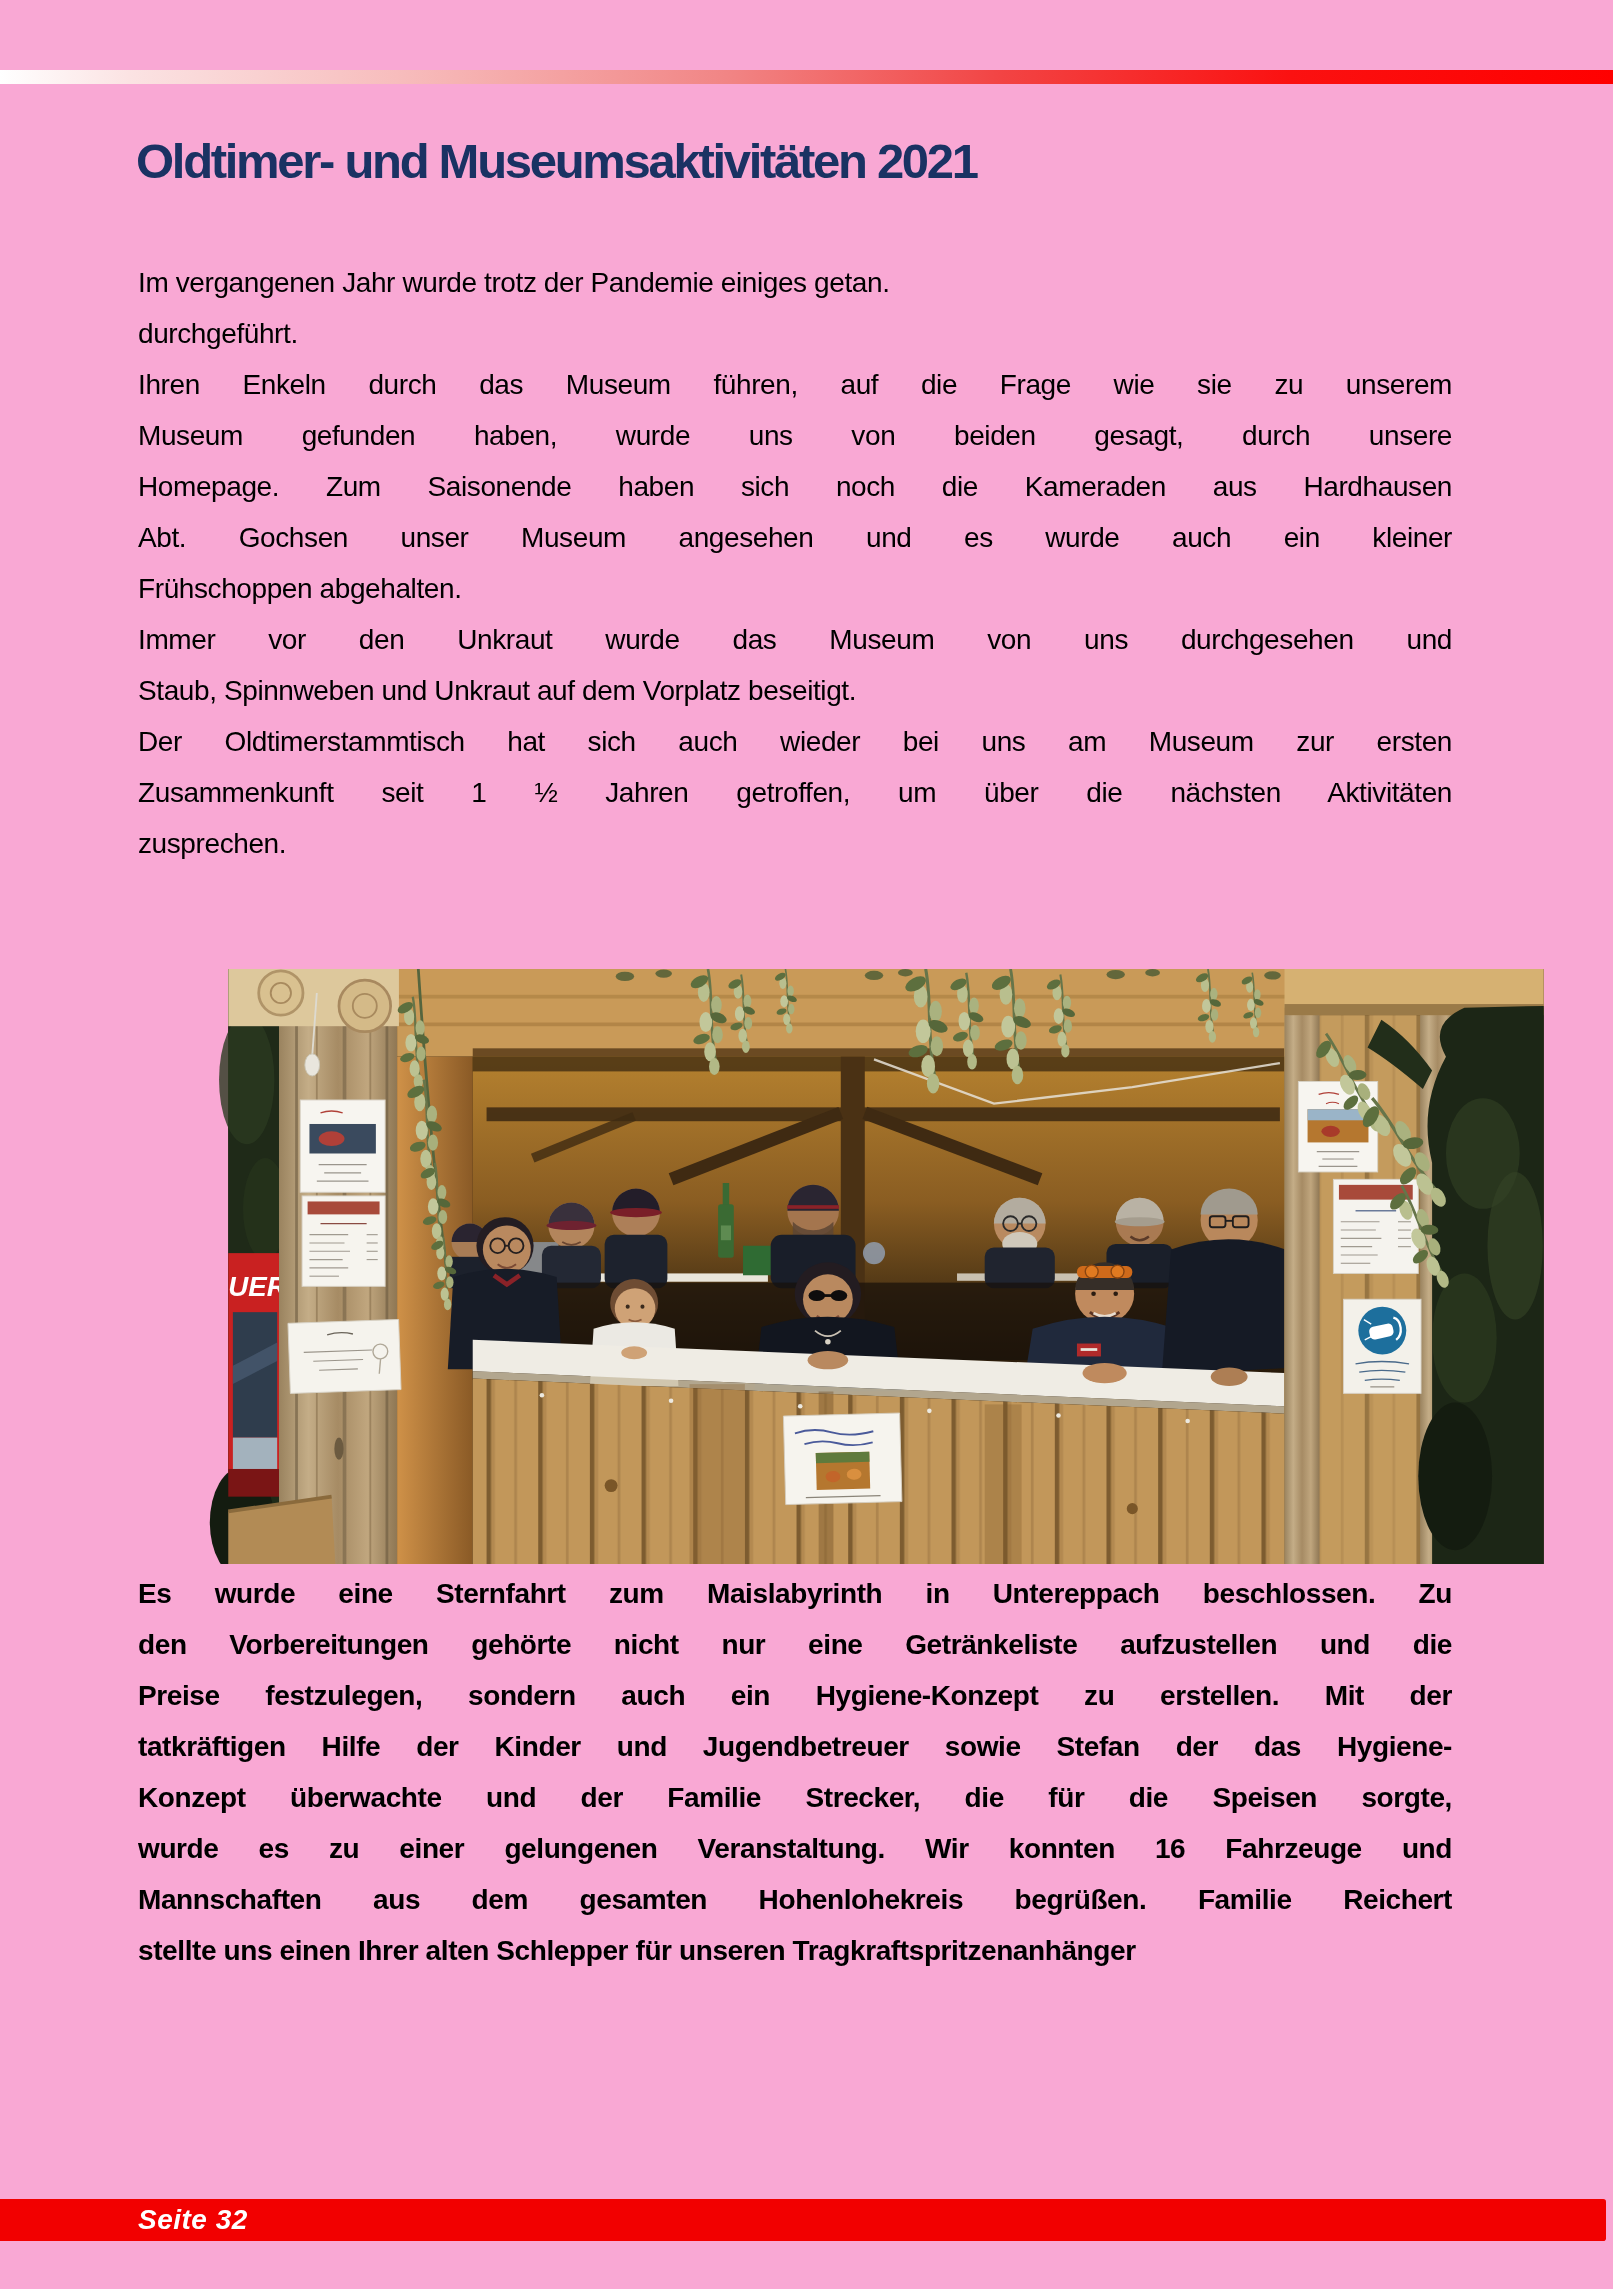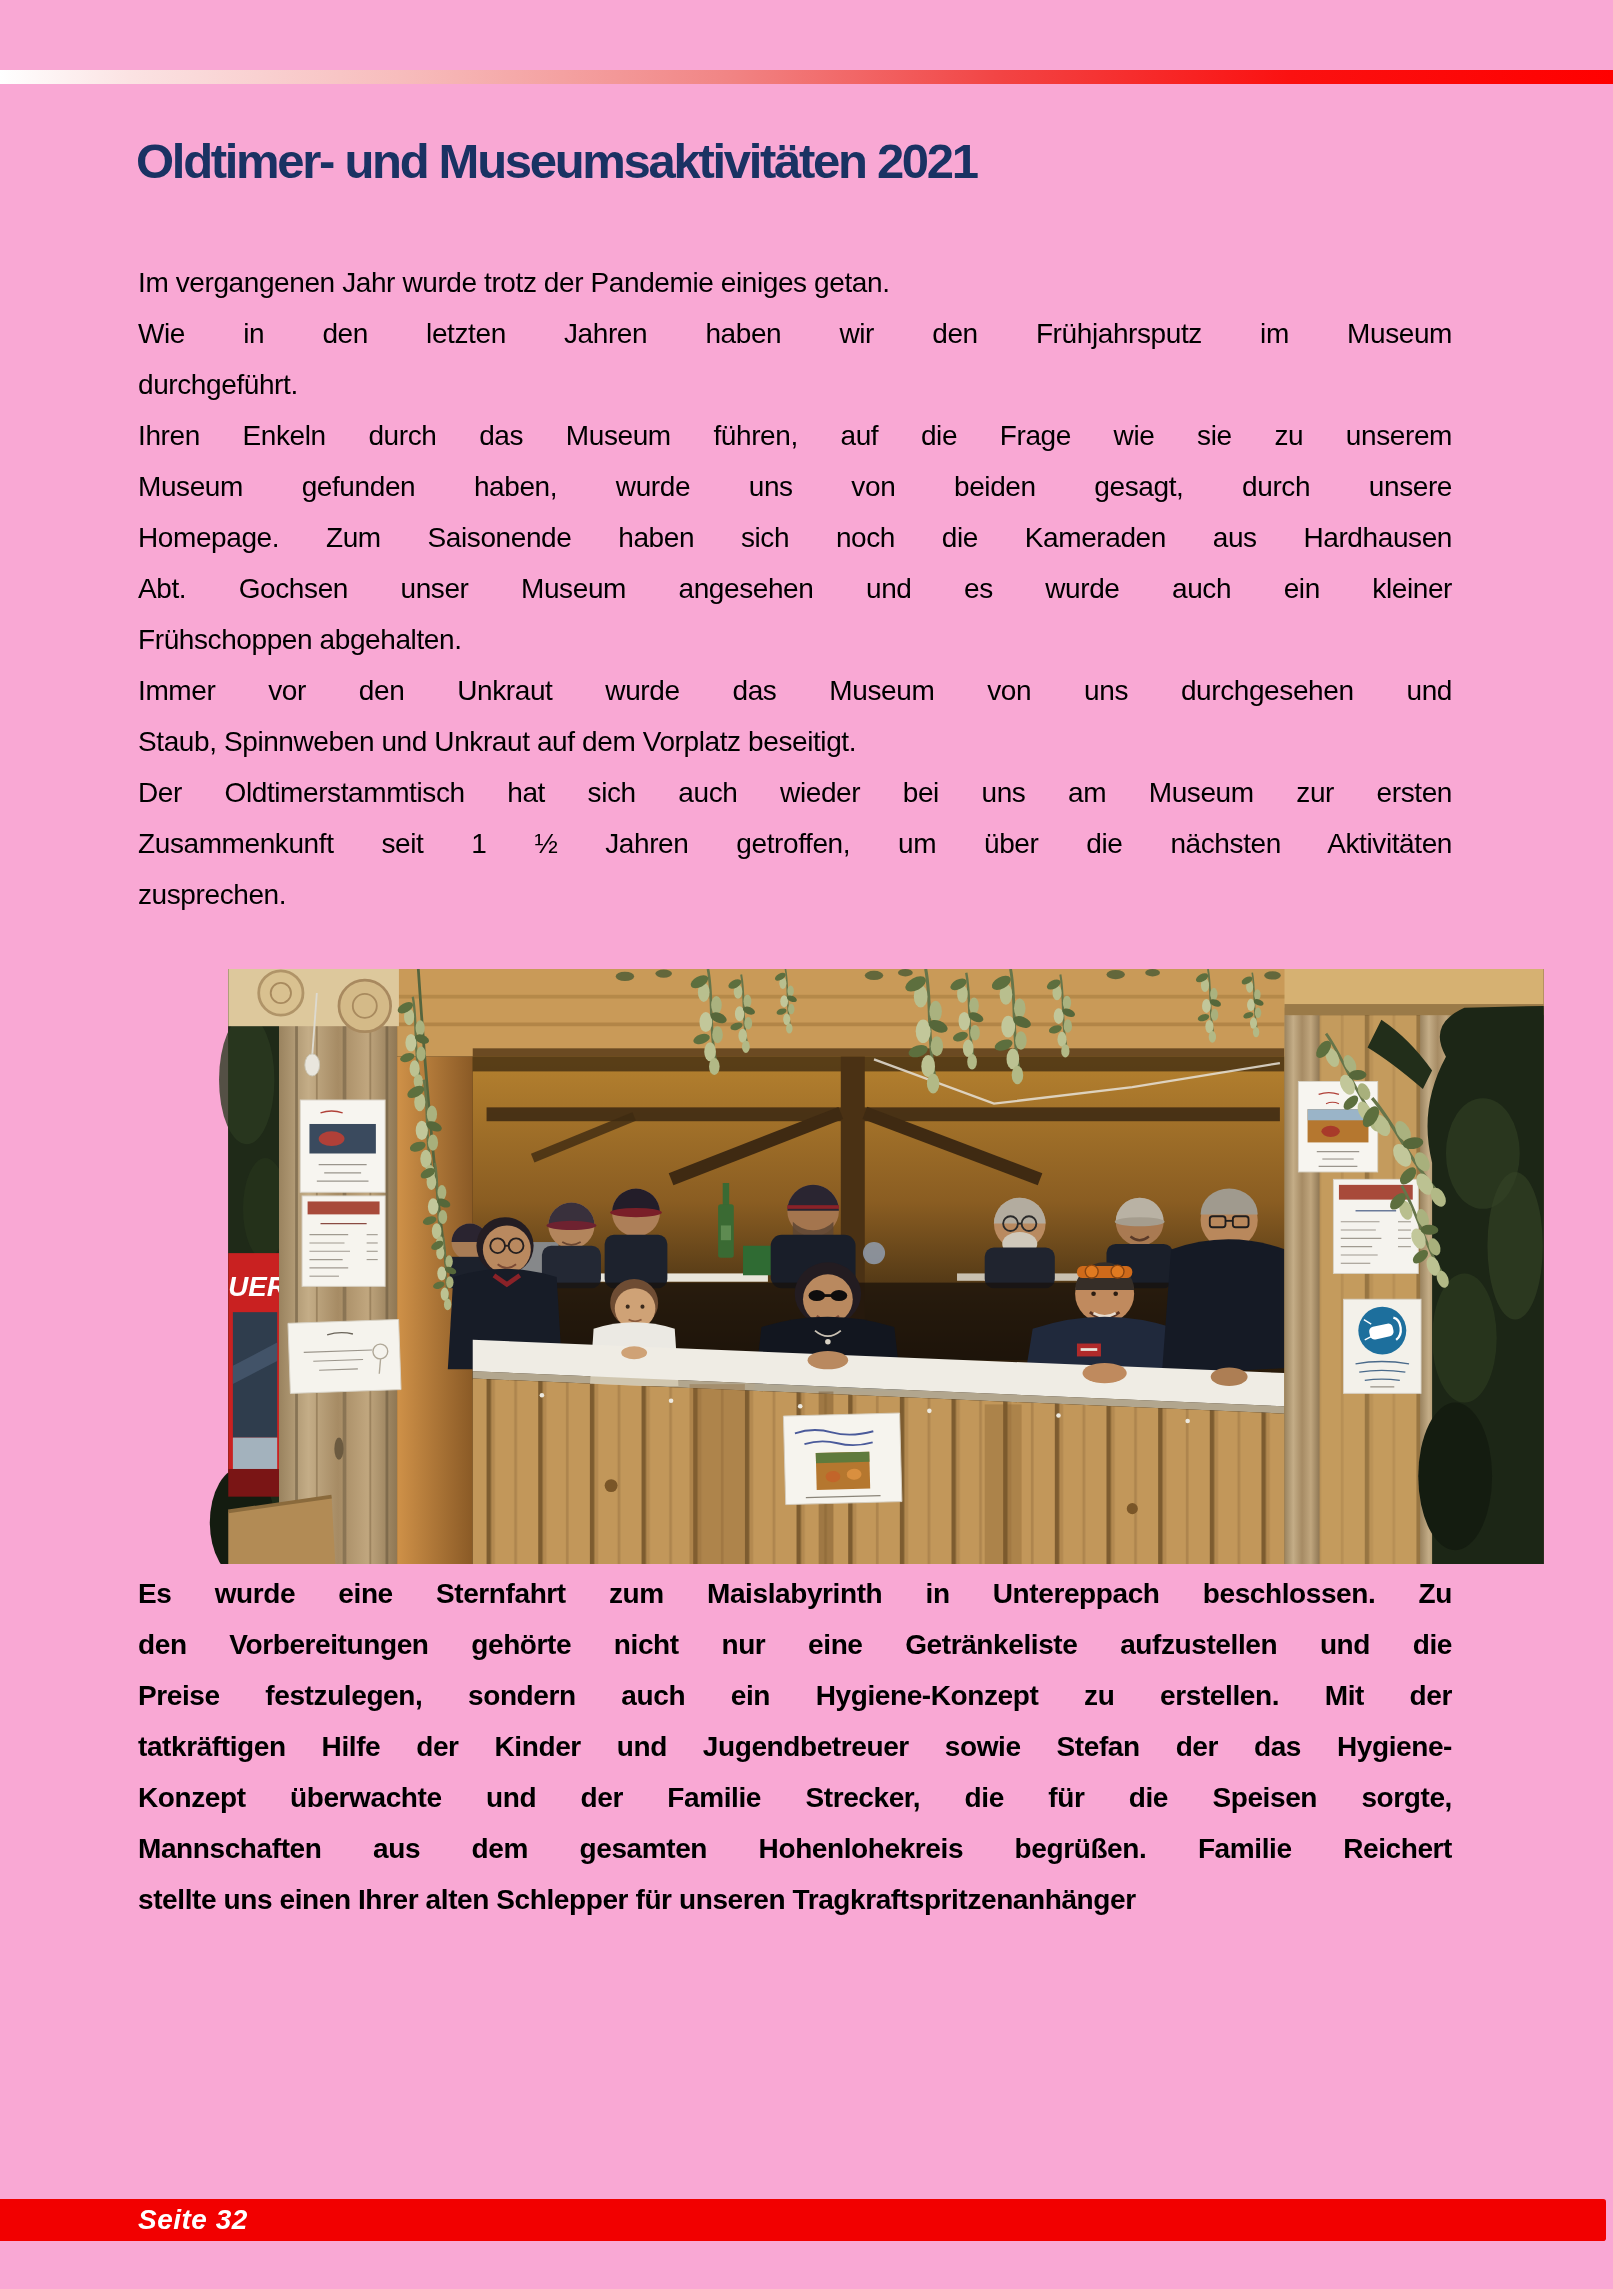--- a/index.html
+++ b/index.html
@@ -36,21 +36,20 @@
 <body>
 
 <div id="page">
 
   <div class="topbar"></div>
 
   <h1 class="title">Oldtimer- und Museumsaktivitäten 2021</h1>
 
   <div class="textblock tb1">
       <div class="bodyline">Im vergangenen Jahr wurde trotz der Pandemie einiges getan.</div>
-      <div class="bodyline just">Wie in den letzten Jahren haben wir den Frühjahrsputz im Museum</div>
       <div class="bodyline">durchgeführt.</div>
       <div class="bodyline just">Ihren Enkeln durch das Museum führen, auf die Frage wie sie zu unserem</div>
       <div class="bodyline just">Museum gefunden haben, wurde uns von beiden gesagt, durch unsere</div>
       <div class="bodyline just">Homepage. Zum Saisonende haben sich noch die Kameraden aus Hardhausen</div>
       <div class="bodyline just">Abt. Gochsen unser Museum angesehen und es wurde auch ein kleiner</div>
       <div class="bodyline">Frühschoppen abgehalten.</div>
       <div class="bodyline just">Immer vor den Unkraut wurde das Museum von uns durchgesehen und</div>
       <div class="bodyline">Staub, Spinnweben und Unkraut auf dem Vorplatz beseitigt.</div>
       <div class="bodyline just">Der Oldtimerstammtisch hat sich auch wieder bei uns am Museum zur ersten</div>
       <div class="bodyline just">Zusammenkunft seit 1 ½ Jahren getroffen, um über die nächsten Aktivitäten</div>
@@ -428,20 +427,21 @@
       </g>
     </svg>
   </figure>
 
   <div class="textblock tb2">
       <div class="bodyline just">Es wurde eine Sternfahrt zum Maislabyrinth in Untereppach beschlossen. Zu</div>
       <div class="bodyline just">den Vorbereitungen gehörte nicht nur eine Getränkeliste aufzustellen und die</div>
       <div class="bodyline just">Preise festzulegen, sondern auch ein Hygiene-Konzept zu erstellen. Mit der</div>
       <div class="bodyline just">tatkräftigen Hilfe der Kinder und Jugendbetreuer sowie Stefan der das Hygiene-</div>
       <div class="bodyline just">Konzept überwachte und der Familie Strecker, die für die Speisen sorgte,</div>
+      <div class="bodyline just">wurde es zu einer gelungenen Veranstaltung. Wir konnten 16 Fahrzeuge und</div>
       <div class="bodyline just">Mannschaften aus dem gesamten Hohenlohekreis begrüßen. Familie Reichert</div>
       <div class="bodyline">stellte uns einen Ihrer alten Schlepper für unseren Tragkraftspritzenanhänger</div>
     </div>
 
   <footer class="footer">
     <span class="pagenum">Seite 32</span>
   </footer>
 
 </div>
 

